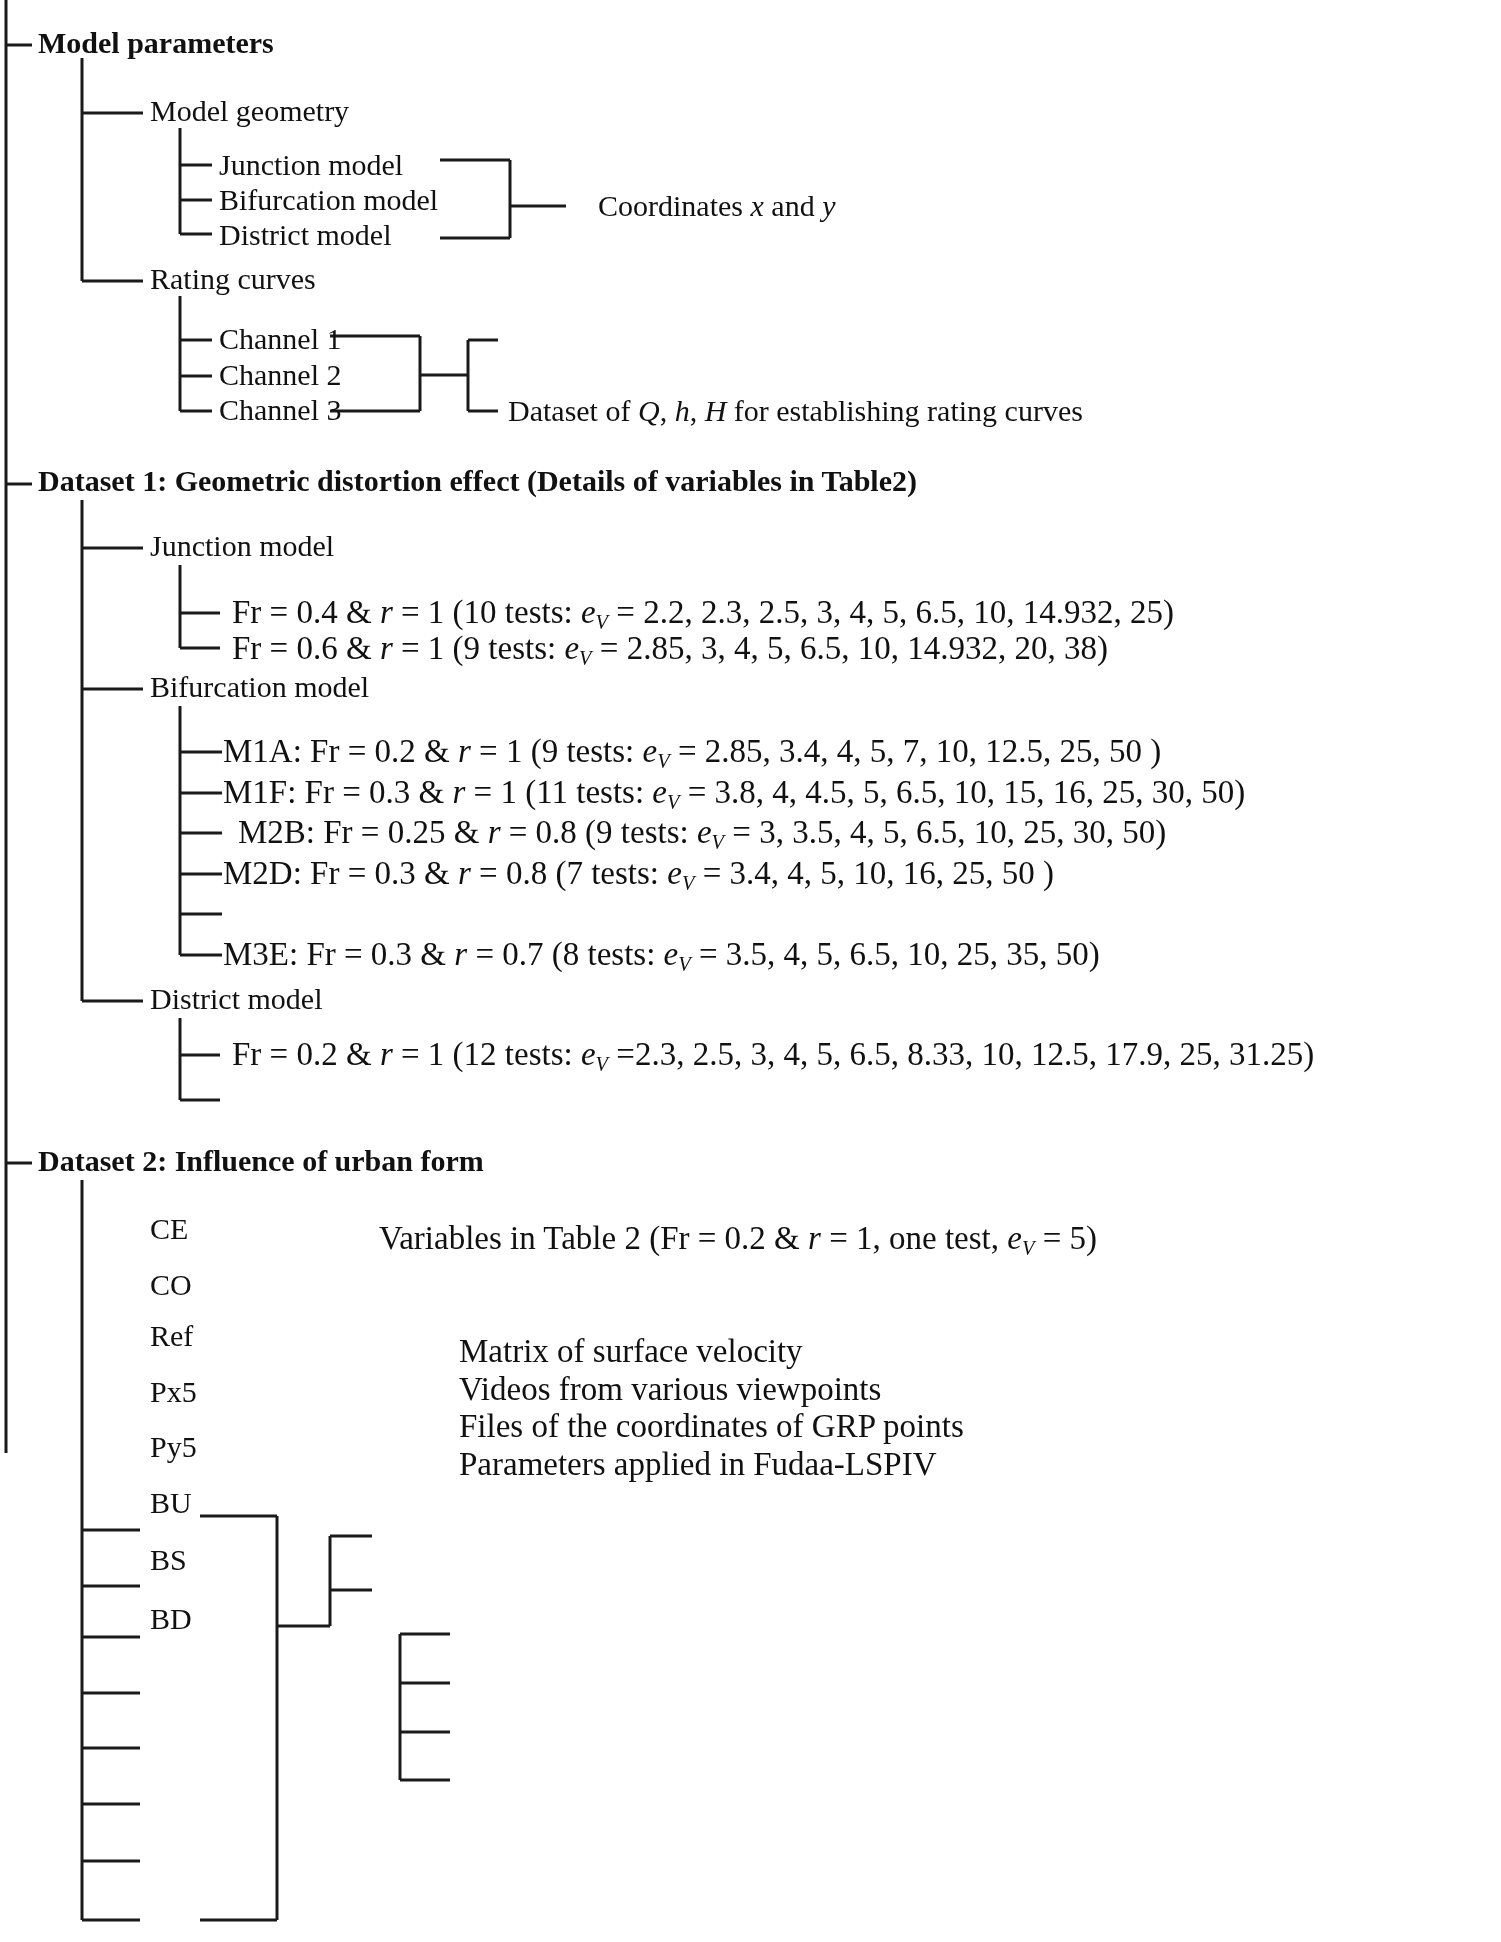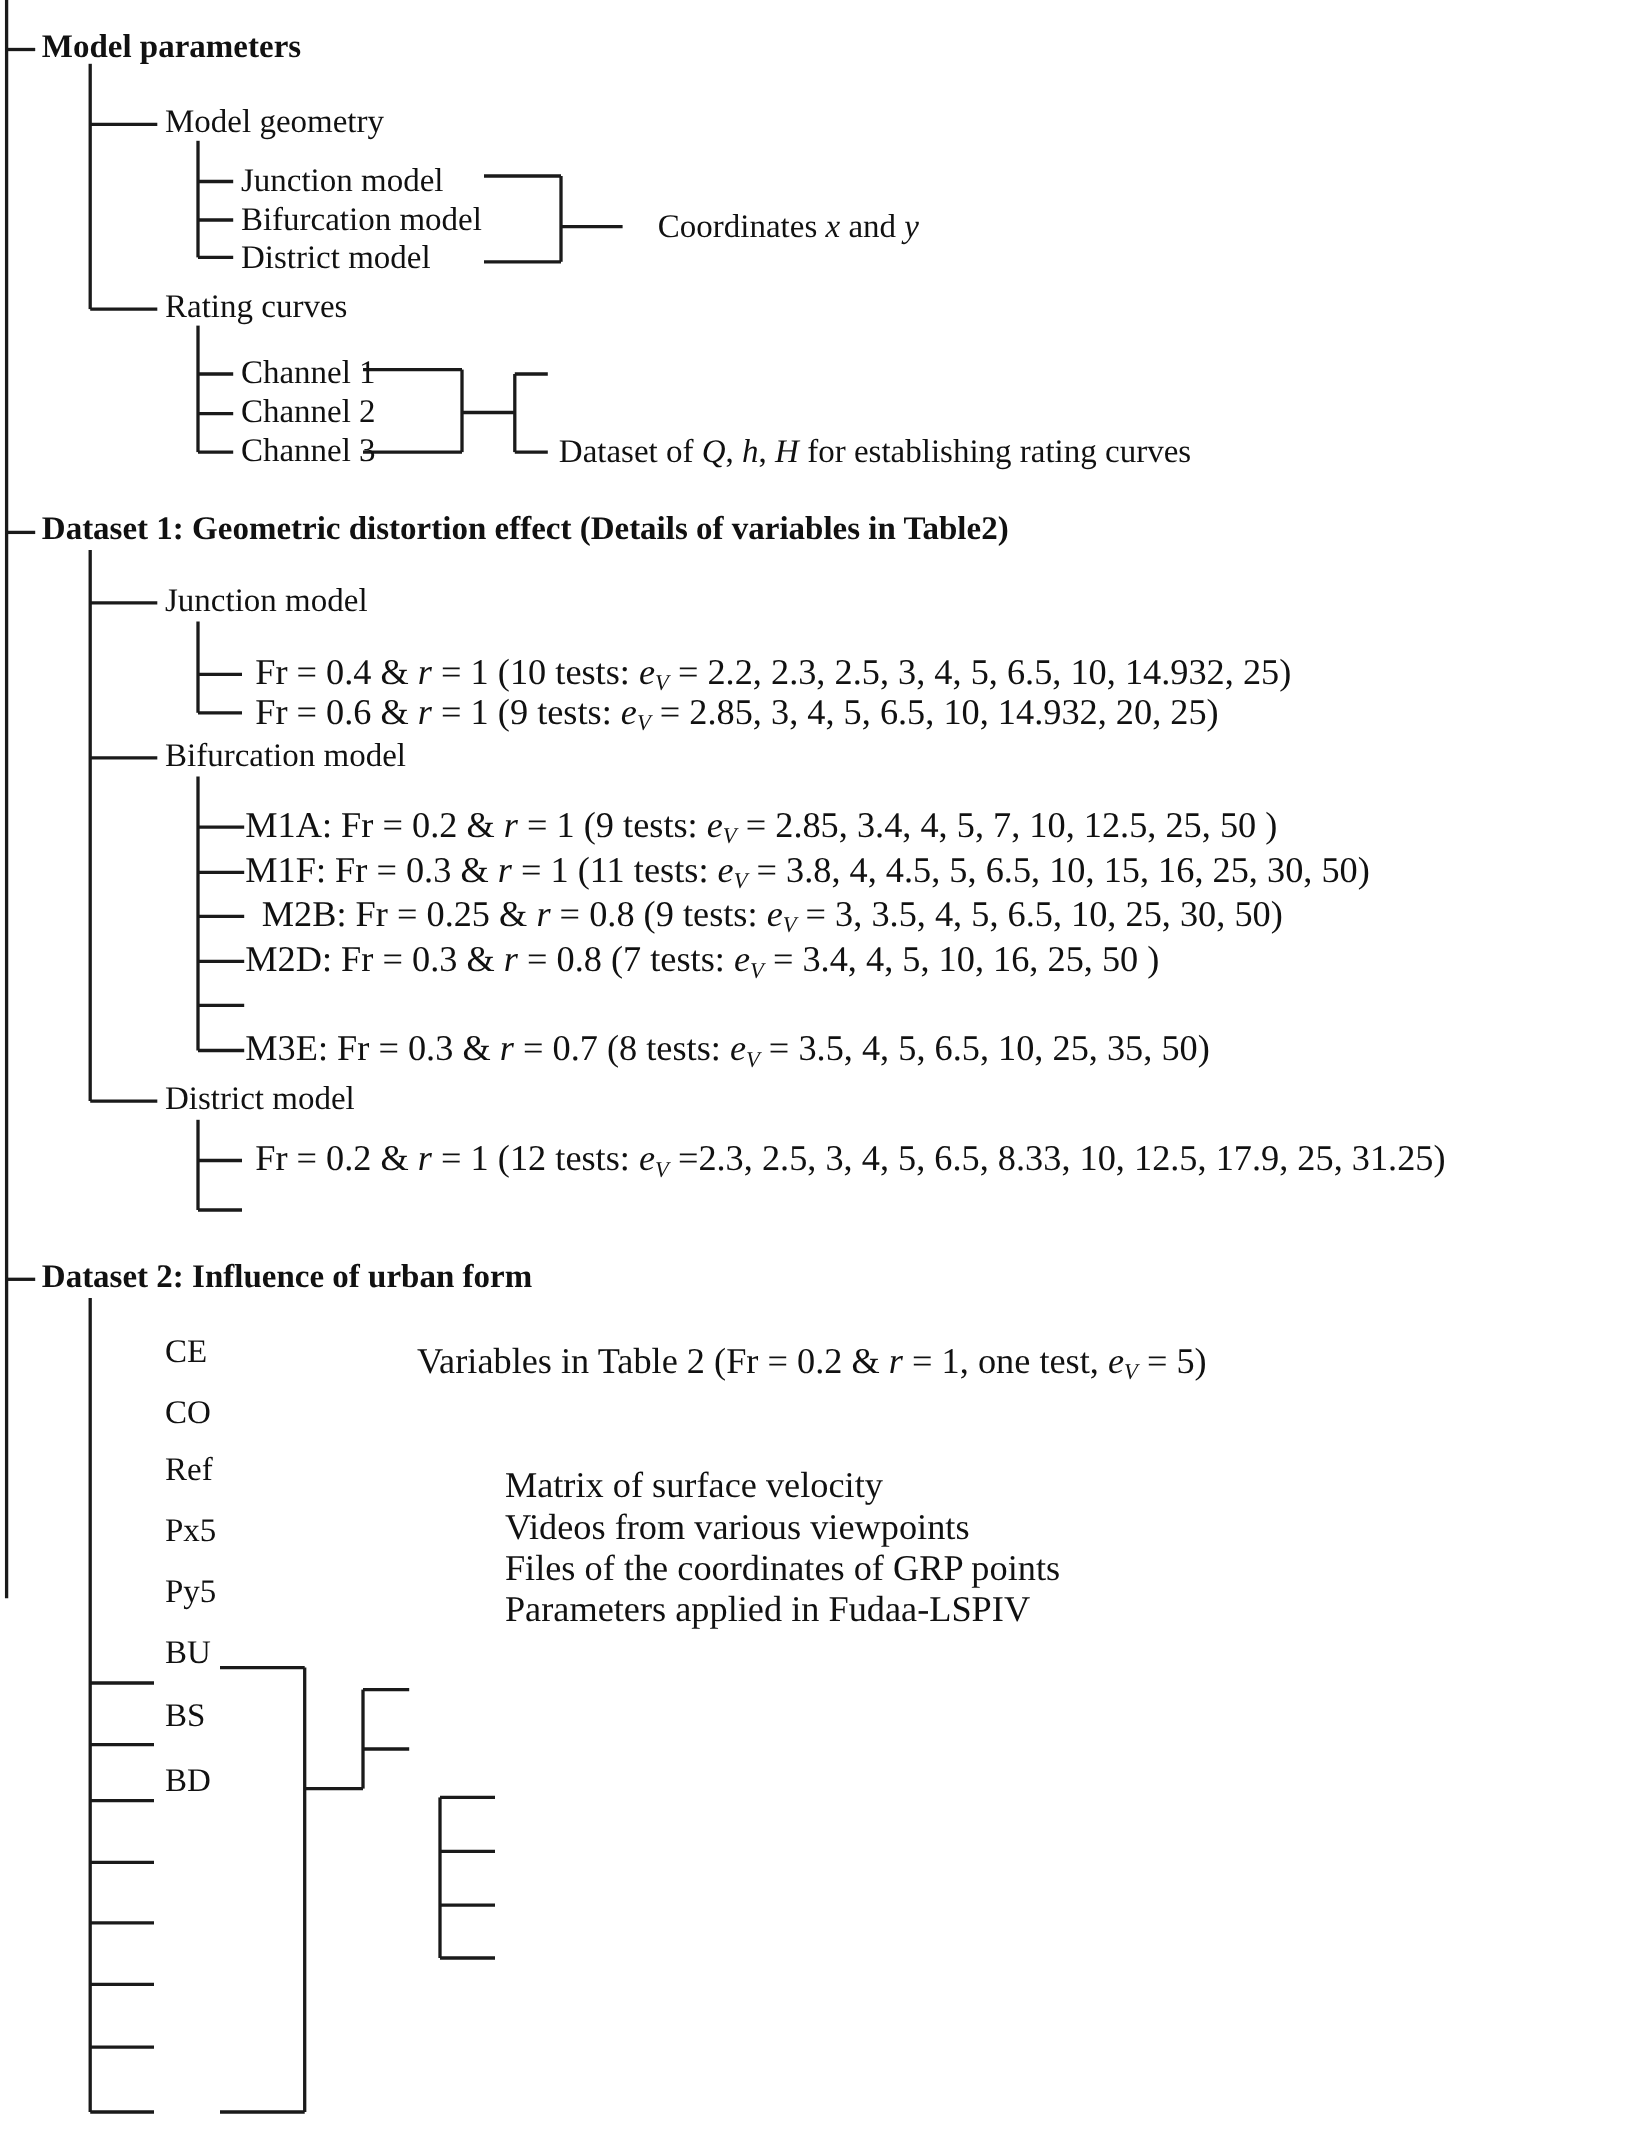--- a/index.html
+++ b/index.html
@@ -139,21 +139,21 @@
   </div>
 
   <div class="lbl bold" style="left:38px; top:466px;">Dataset 1: Geometric distortion effect (Details of variables in Table2)</div>
 
   <div class="lbl" style="left:150px; top:531px;">Junction model</div>
 
   <div class="lbl small" style="left:232px; top:596px;">
     <span>Fr = 0.4 &amp; </span><span class="ital">r</span><span> = 1 (10 tests: </span><span class="ital">e</span><span class="sub">V</span><span> = 2.2, 2.3, 2.5, 3, 4, 5, 6.5, 10, 14.932, 25)</span>
   </div>
   <div class="lbl small" style="left:232px; top:632px;">
-    <span>Fr = 0.6 &amp; </span><span class="ital">r</span><span> = 1 (9 tests: </span><span class="ital">e</span><span class="sub">V</span><span> = 2.85, 3, 4, 5, 6.5, 10,  14.932, 20, 25)</span>
+    <span>Fr = 0.6 &amp; </span><span class="ital">r</span><span> = 1 (9 tests: </span><span class="ital">e</span><span class="sub">V</span><span> = 2.85, 3, 4, 5, 6.5, 10,  14.932, 20, 38)</span>
   </div>
 
   <div class="lbl" style="left:150px; top:672px;">Bifurcation model</div>
 
   <div class="lbl small" style="left:223px; top:735px;">
     <span>M1A: Fr = 0.2 &amp; </span><span class="ital">r</span><span> = 1 (9 tests: </span><span class="ital">e</span><span class="sub">V</span><span> = 2.85, 3.4, 4, 5, 7, 10, 12.5, 25, 50 )</span>
   </div>
   <div class="lbl small" style="left:223px; top:776px;">
     <span>M1F: Fr = 0.3 &amp; </span><span class="ital">r</span><span> = 1 (11 tests: </span><span class="ital">e</span><span class="sub">V</span><span> = 3.8, 4, 4.5, 5, 6.5, 10, 15,  16, 25, 30, 50)</span>
   </div>

